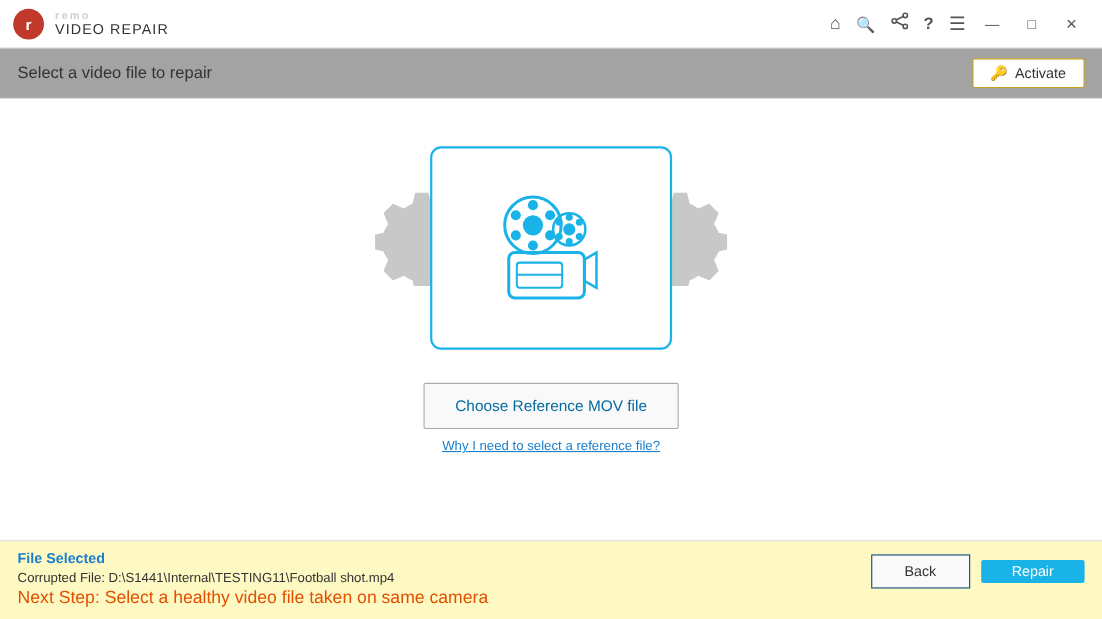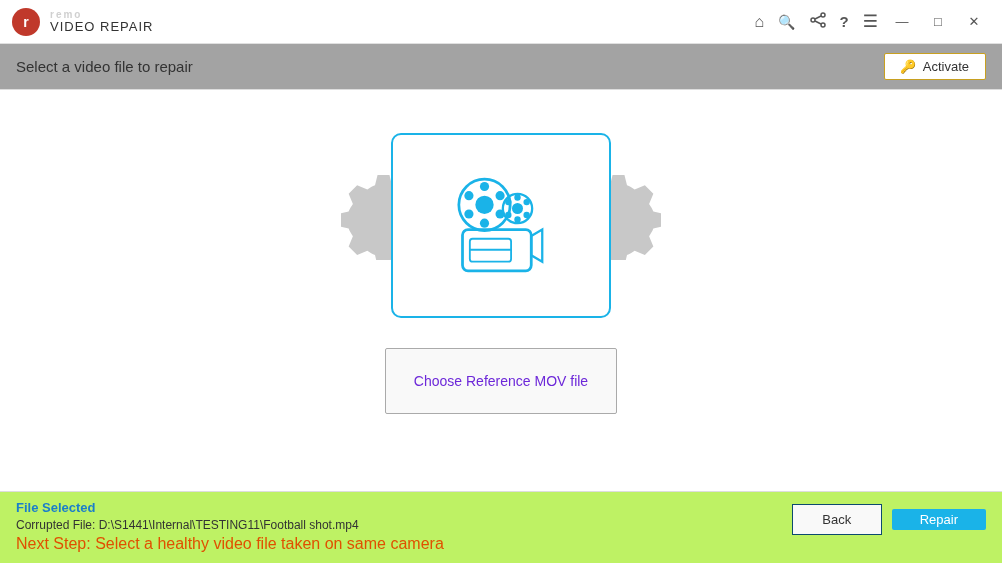--- a/index.html
+++ b/index.html
@@ -165,40 +165,40 @@
     .button-area {
       margin-top: 18px;
       display: flex;
       flex-direction: column;
       align-items: center;
       gap: 8px;
     }
     .choose-btn {
       border: 1px solid #aaa;
       background: #f9f9f9;
-      color: #6d28d9;
-      padding: 24px 28px;
+      color: #0369a1;
+      padding: 12px 28px;
       font-size: 14px;
       cursor: pointer;
       border-radius: 2px;
       min-width: 230px;
     }
     .why-link {
       font-size: 12px;
       color: #1a7ecb;
       text-decoration: underline;
       cursor: pointer;
       background: none;
       border: none;
     }
 
     
     .bottom-bar {
       border-top: 1px solid #ddd;
-      background: #bef264;
+      background: #fef9c3;
       padding: 8px 16px 10px 16px;
       display: flex;
       align-items: flex-start;
       justify-content: space-between;
     }
     .file-info {
       display: flex;
       flex-direction: column;
       gap: 3px;
     }
@@ -336,20 +336,21 @@
         <rect x="36" y="75" width="45" height="25" rx="3" fill="none" stroke="#1ab3e8" stroke-width="2"></rect>
         <line x1="36" y1="87" x2="81" y2="87" stroke="#1ab3e8" stroke-width="2"></line>
 
         <polygon points="103,72 115,65 115,100 103,93" fill="none" stroke="#1ab3e8" stroke-width="2.5"></polygon>
       </svg>
     </div>
   </div>
 
   <div class="button-area">
     <button class="choose-btn">Choose Reference MOV file</button>
+    <button class="why-link">Why I need to select a reference file?</button>
   </div>
 </div>
 
 <div class="bottom-bar">
   <div class="file-info">
     <span class="file-selected-label">File Selected</span>
     <span class="corrupted-file-text">Corrupted File: D:\S1441\Internal\TESTING11\Football shot.mp4</span>
     <span class="next-step-text">Next Step: Select a healthy video file taken on same camera</span>
   </div>
   <div class="action-buttons">

